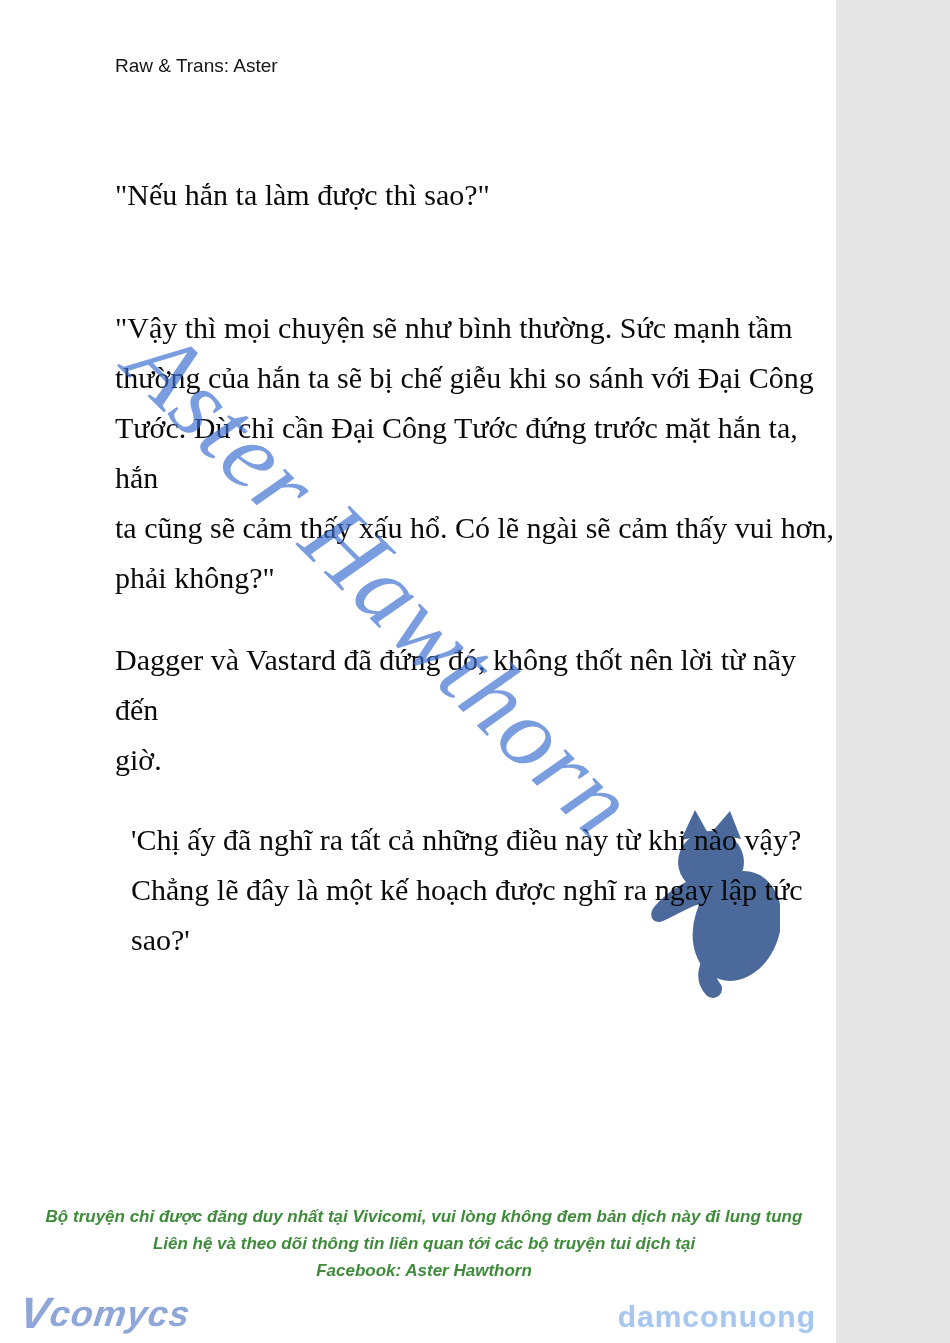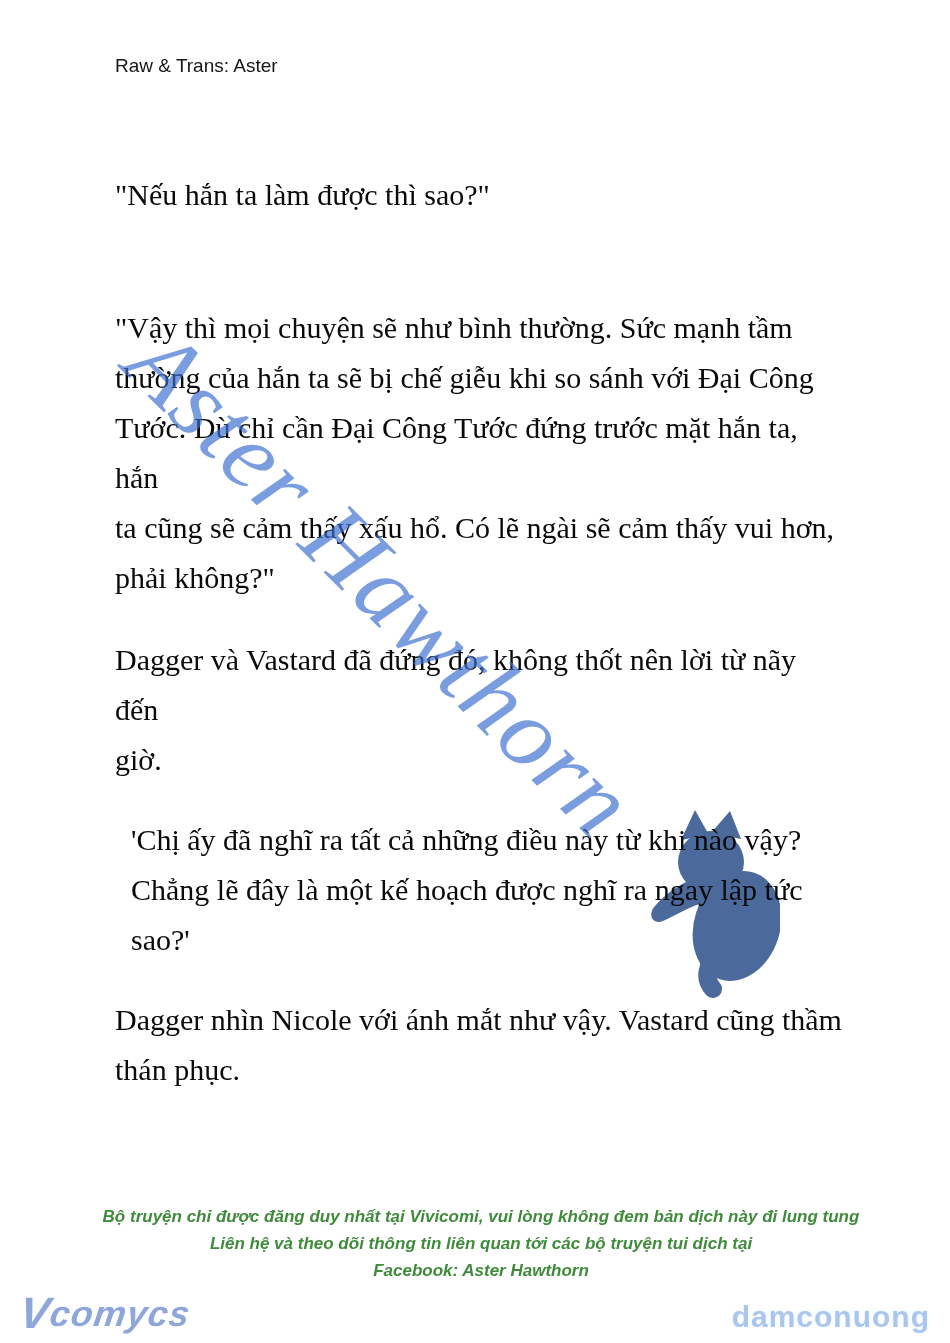--- a/index.html
+++ b/index.html
@@ -1,18 +1,18 @@
 <!DOCTYPE html>
 <html style="--watermark-blue: #3c6fd0; --footer-green: #3f8b3b; --cat-blue: #4b699b; --logo-blue: #8ea6d8; --damcon-blue: #a9c7ee;"><head>
 <meta charset="utf-8">
 <style>
   html, body { margin: 0; padding: 0; background: #e6e6e6; }
   .page {
     position: relative;
-    width: 950px;
+    width: 836px;
     height: 1343px;
     background: #ffffff;
     overflow: hidden;
     font-family: "Liberation Serif", serif;
   }
   .credit {
     position: absolute;
     left: 115px;
     top: 55px;
     font-family: "Liberation Sans", sans-serif;
@@ -116,22 +116,20 @@
 Tước. Dù chỉ cần Đại Công Tước đứng trước mặt hắn ta, hắn
 ta cũng sẽ cảm thấy xấu hổ. Có lẽ ngài sẽ cảm thấy vui hơn,
 phải không?"</div>
 
   <div class="para p3">Dagger và Vastard đã đứng đó, không thốt nên lời từ nãy đến
 giờ.</div>
 
   <div class="para p4">'Chị ấy đã nghĩ ra tất cả những điều này từ khi nào vậy?
 Chẳng lẽ đây là một kế hoạch được nghĩ ra ngay lập tức sao?'</div>
 
-  <div class="para p5">Dagger nhìn Nicole với ánh mắt như vậy. Vastard cũng thầm
-thán phục.</div>
 
   <div class="watermark">Aster Hawthorn</div>
 
   <svg class="cat" width="135" height="190" viewBox="0 0 135 190" aria-hidden="true">
     <g fill="var(--cat-blue, #4b699b)" stroke="none">
       <polygon points="36,32 50,2 64,27"></polygon>
       <polygon points="66,25 85,3 96,31"></polygon>
       <ellipse cx="66" cy="54" rx="33" ry="31"></ellipse>
       <path d="M62,66 C40,72 22,84 10,98 C2,107 8,117 18,113 C32,107 48,96 68,92 Z"></path>
       <ellipse cx="92" cy="118" rx="43" ry="56" transform="rotate(18 92 118)"></ellipse>

